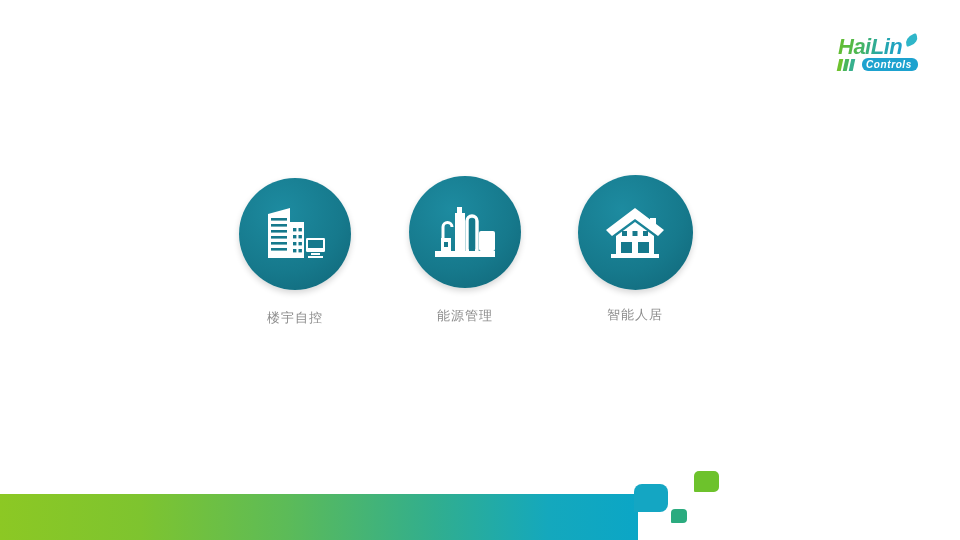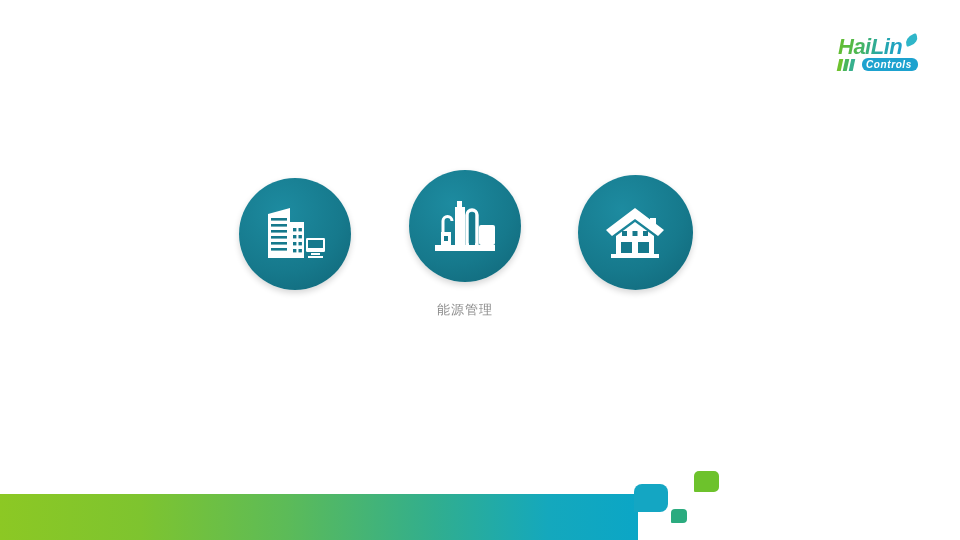--- a/index.html
+++ b/index.html
@@ -129,21 +129,21 @@
   .item-label {
     margin-top: 18px;
     font-size: 13px;
     color: #8c8c8c;
     letter-spacing: 1px;
     line-height: 18px;
     white-space: nowrap;
   }
 
   #item-0 { left: 215px; top: 178px; }
-  #item-1 { left: 385px; top: 170px; }
+  #item-1 { left: 385px; top: 176px; }
   #item-2 { left: 555px; top: 175px; }
   #item-2 .circle { width: 115px; height: 115px; }
   #item-0 .item-label { margin-top: 19px; }
   #item-1 .item-label { margin-top: 19px; }
   #item-2 .item-label { margin-top: 16px; }
 
   
   #bottom-bar {
     position: absolute;
     left: 0;
@@ -219,20 +219,21 @@
             <rect x="34.5" y="36" width="3.4" height="3.4" fill="#16798c"></rect>
             <rect x="29" y="43" width="3.4" height="3.4" fill="#16798c"></rect>
             <rect x="34.5" y="43" width="3.4" height="3.4" fill="#16798c"></rect>
             <rect x="42" y="32" width="19" height="14" rx="1.2"></rect>
             <rect x="44" y="34" width="15" height="8" fill="#16798c"></rect>
             <rect x="47" y="47" width="9" height="2"></rect>
             <rect x="44" y="50" width="15" height="2"></rect>
           </svg>
         </span>
       </div>
+      <div class="item-label">楼宇自控</div>
     </div>
 
     <div class="item" id="item-1">
       <div class="circle">
         <span>
           <svg width="64" height="54" viewBox="0 0 64 54" fill="#ffffff">
             <rect x="2" y="46" width="60" height="6"></rect>
             <rect x="22" y="8" width="10" height="38"></rect>
             <path d="M34 46 L34 16 a5 5 0 0 1 10 0 L44 46 Z" fill="none" stroke="#ffffff" stroke-width="3.4"></path>
             <rect x="36" y="14" width="6" height="32" fill="#16798c"></rect>
@@ -256,20 +257,21 @@
             <path d="M31 17 L50 31 L50 52 L12 52 L12 31 Z"></path>
             <rect x="18" y="26" width="5" height="5" fill="#16798c"></rect>
             <rect x="28.5" y="26" width="5" height="5" fill="#16798c"></rect>
             <rect x="39" y="26" width="5" height="5" fill="#16798c"></rect>
             <rect x="17" y="37" width="11" height="11" fill="#16798c"></rect>
             <rect x="34" y="37" width="11" height="11" fill="#16798c"></rect>
             <rect x="7" y="49" width="48" height="4"></rect>
           </svg>
         </span>
       </div>
+      <div class="item-label">智能人居</div>
     </div>
 
   </div>
 
   <div id="bottom-bar"></div>
   <div id="bottom-step"></div>
   <div id="bottom-square-green"></div>
   <div id="bottom-square-teal"></div>
 
 </div>

